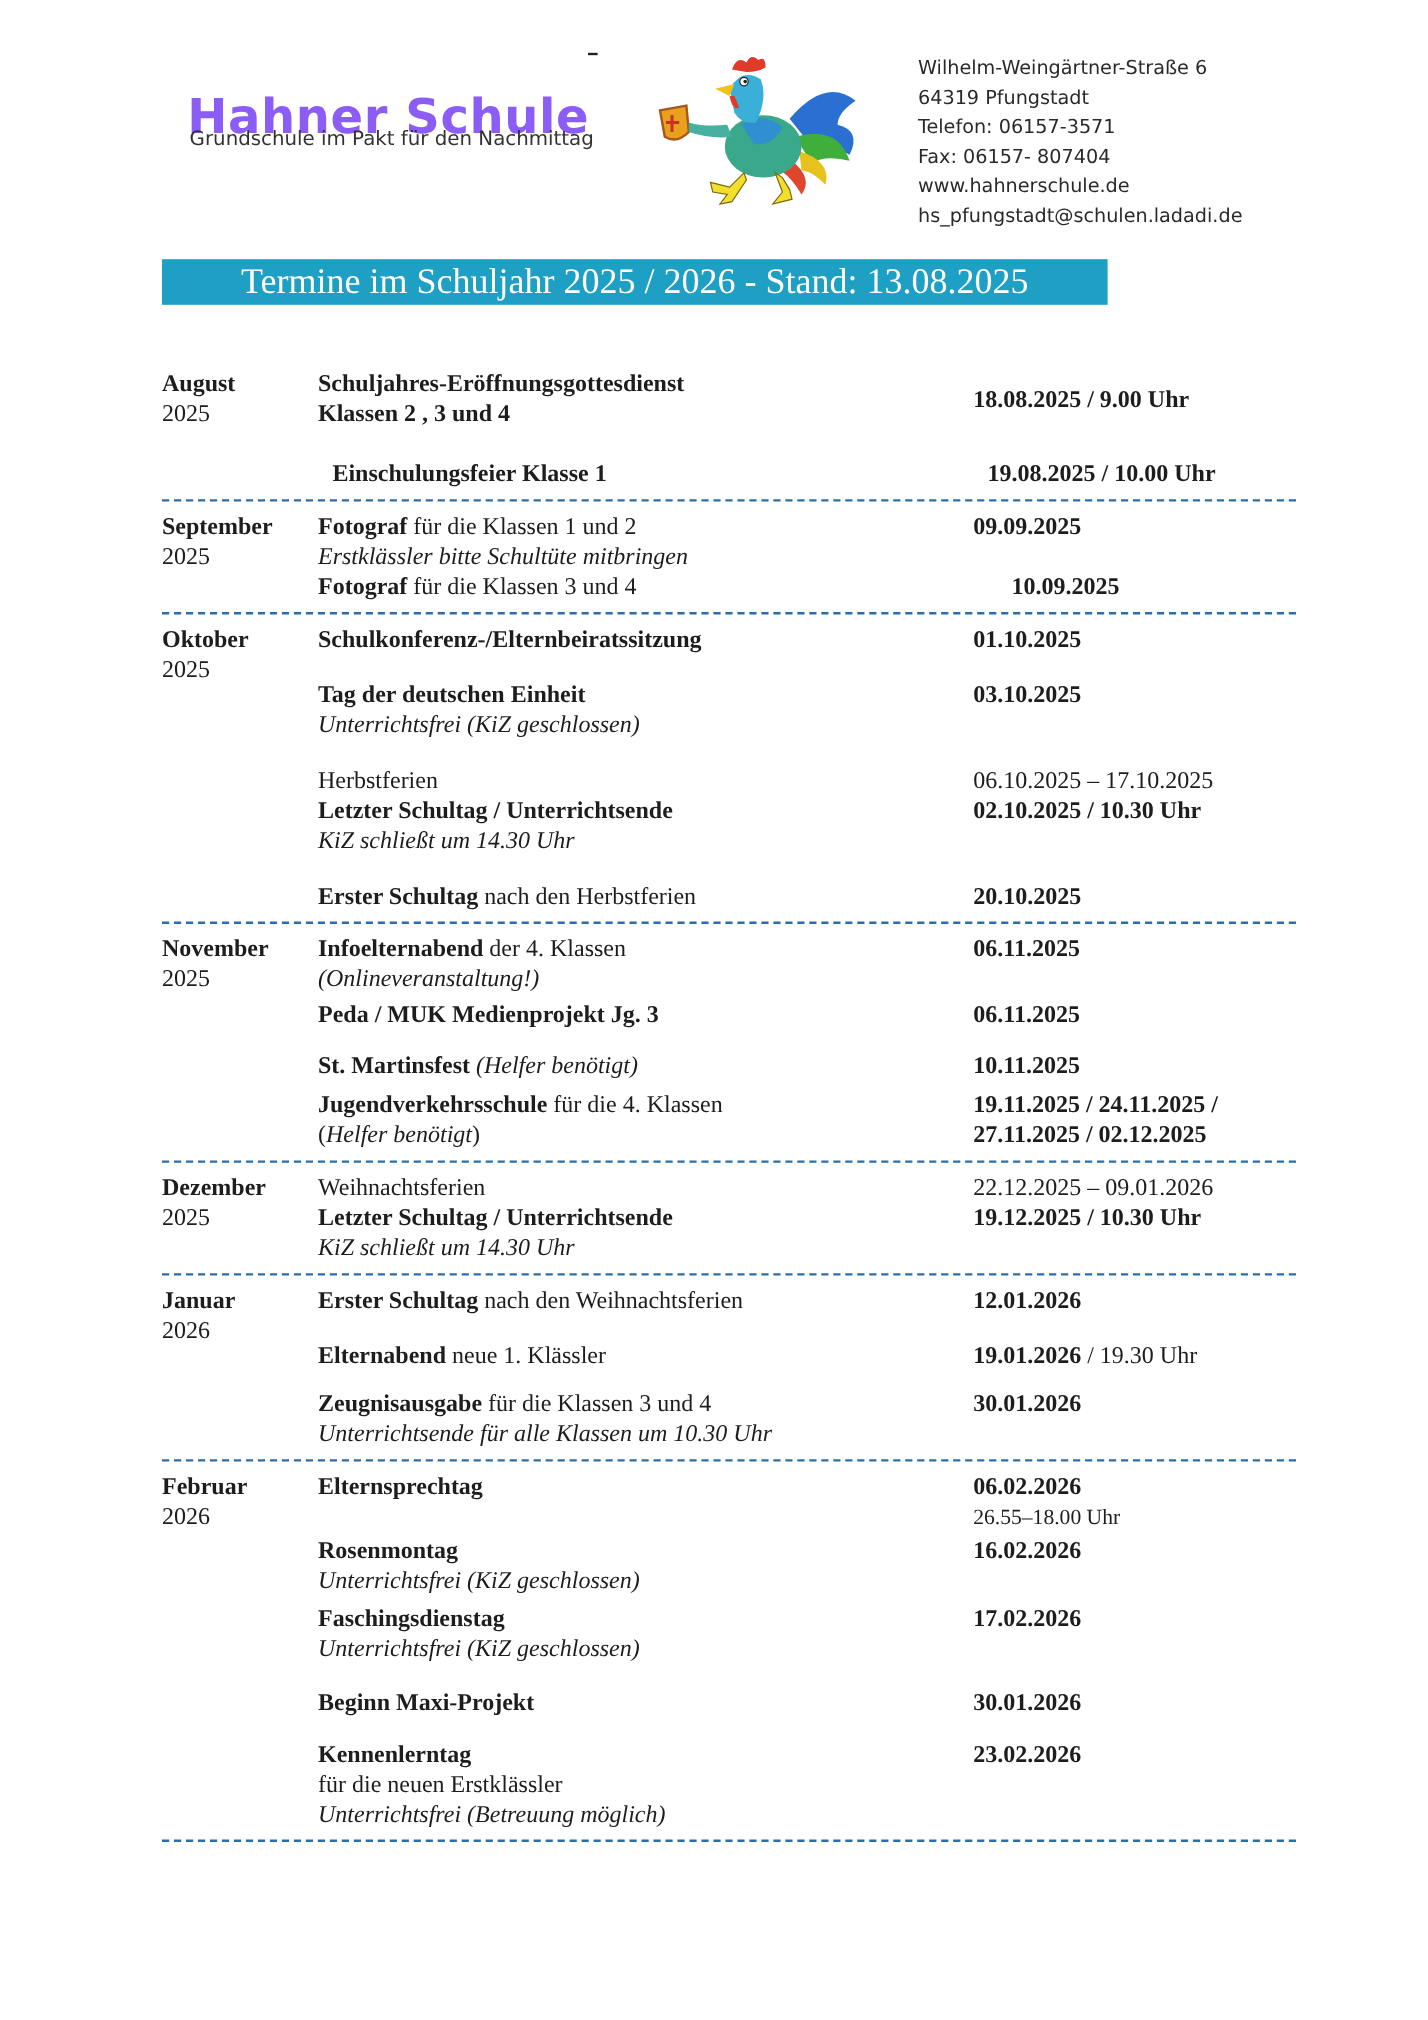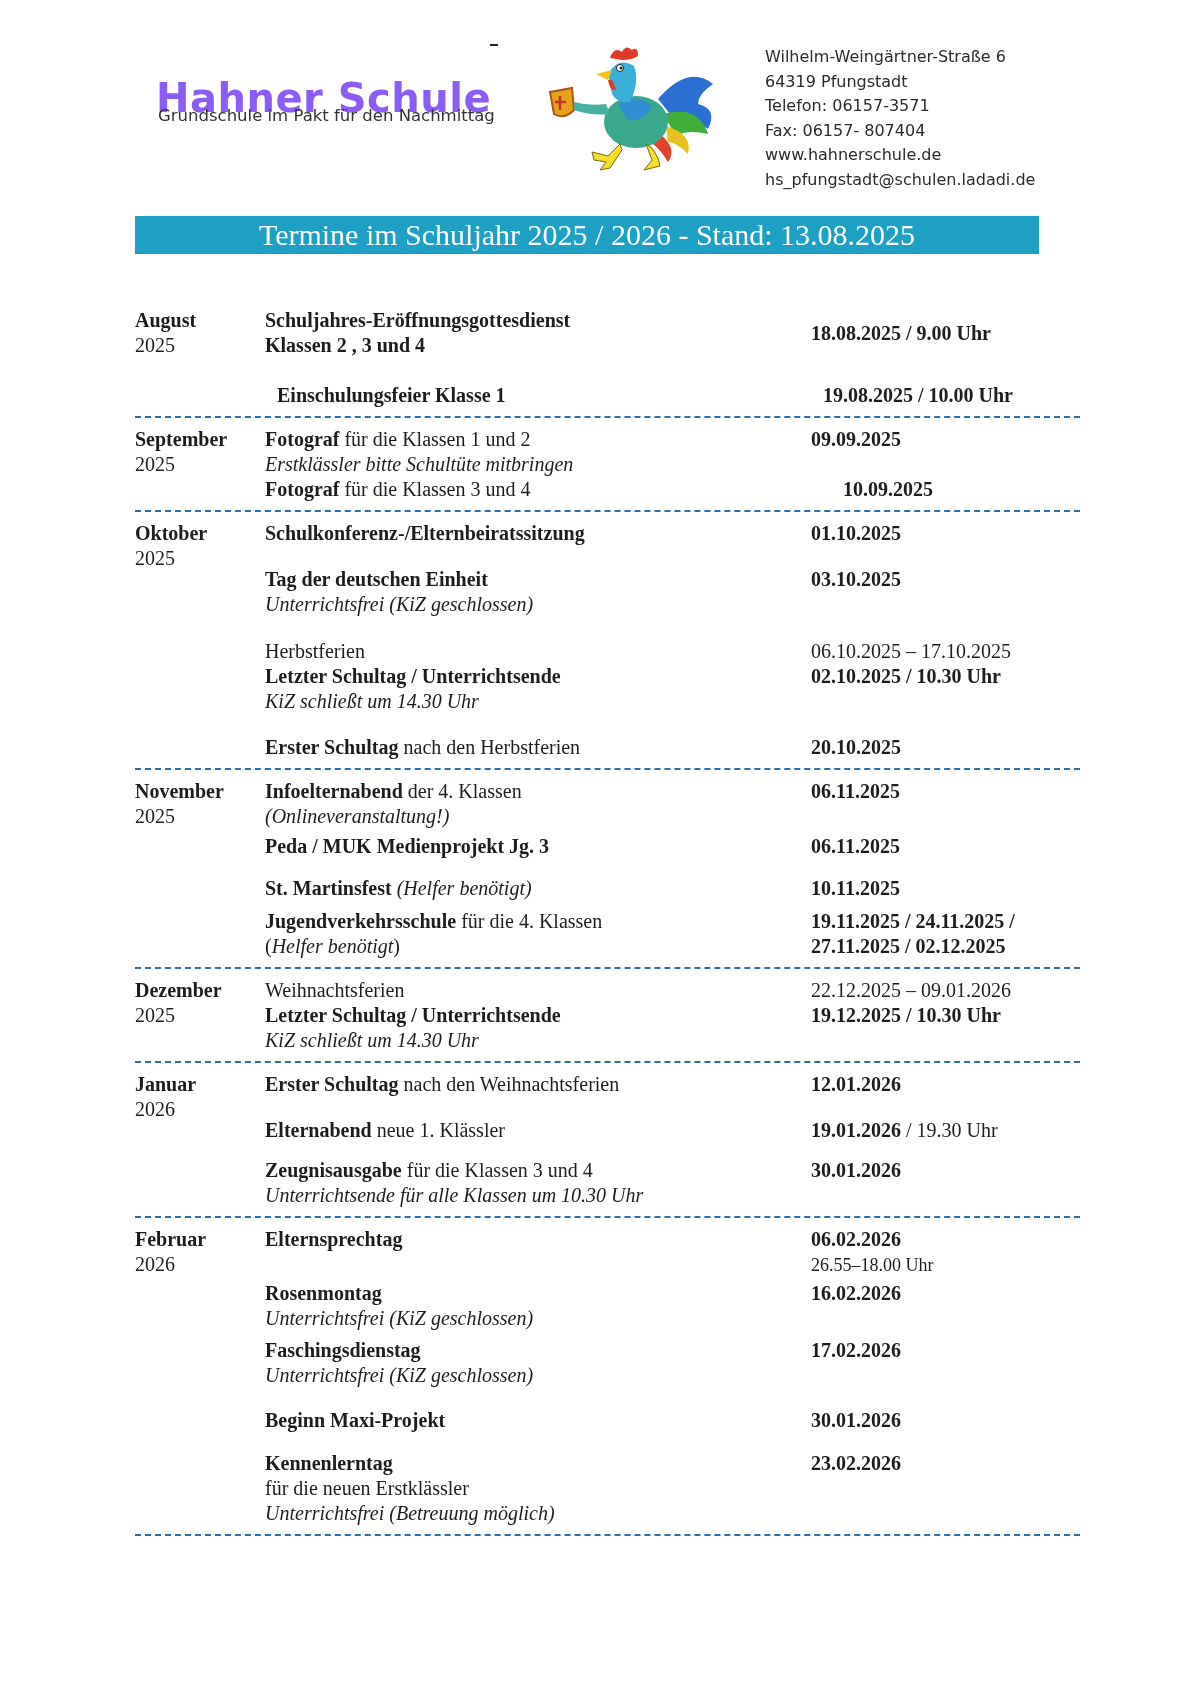--- a/index.html
+++ b/index.html
@@ -4,21 +4,21 @@
 <style>
   html, body { margin: 0; padding: 0; background: #ffffff; }
   body { width: 1190px; height: 1683px; position: relative; overflow: hidden; font-family: "Liberation Serif", serif; color: #1d1d1d; }
   .header { position: absolute; left: 0; top: 0; width: 1190px; height: 210px; }
   .logo-title { position: absolute; left: 156px; top: 75px; font-family: "DejaVu Sans", sans-serif; font-weight: bold; font-size: 40px; color: #8b5cf6; letter-spacing: 0.5px; white-space: nowrap; }
   .logo-sub { position: absolute; left: 158px; top: 106px; font-family: "DejaVu Sans", sans-serif; font-size: 16.5px; color: #333; white-space: nowrap; }
   .dash-mark { position: absolute; left: 490px; top: 44px; width: 8px; height: 2px; background: #222; }
   .rooster { position: absolute; left: 548px; top: 44px; width: 170px; height: 130px; }
   .contact { position: absolute; left: 765px; top: 45px; font-family: "DejaVu Sans", sans-serif; font-size: 16px; line-height: 24.5px; color: #2a2a2a; }
   .contact div { white-space: nowrap; }
-  .banner { position: absolute; left: 135px; top: 216px; width: 904px; height: 38px; background: #1e9fc4; color: #ffffff; text-align: center; font-family: "Liberation Serif", serif; font-size: 30px; line-height: 38px; white-space: nowrap; }
+  .banner { position: absolute; left: 135px; top: 216px; width: 788px; height: 38px; background: #1e9fc4; color: #ffffff; text-align: center; font-family: "Liberation Serif", serif; font-size: 30px; line-height: 38px; white-space: nowrap; }
   .schedule { position: absolute; left: 135px; top: 308px; width: 945px; }
   .month { position: relative; border-bottom: 2px dashed #2c6fa8; padding-bottom: 8px; margin-bottom: 9px; }
   .month-label { position: absolute; left: 0; top: 0; font-size: 20px; line-height: 25px; }
   .month-name { font-weight: bold; }
   .events { margin-left: 130px; }
   .event { display: flex; font-size: 20px; line-height: 25px; }
   .ev-desc { width: 546px; }
   .ev-date { flex: 1; white-space: nowrap; }
   .ln { white-space: nowrap; }
   .b { font-weight: bold; }

